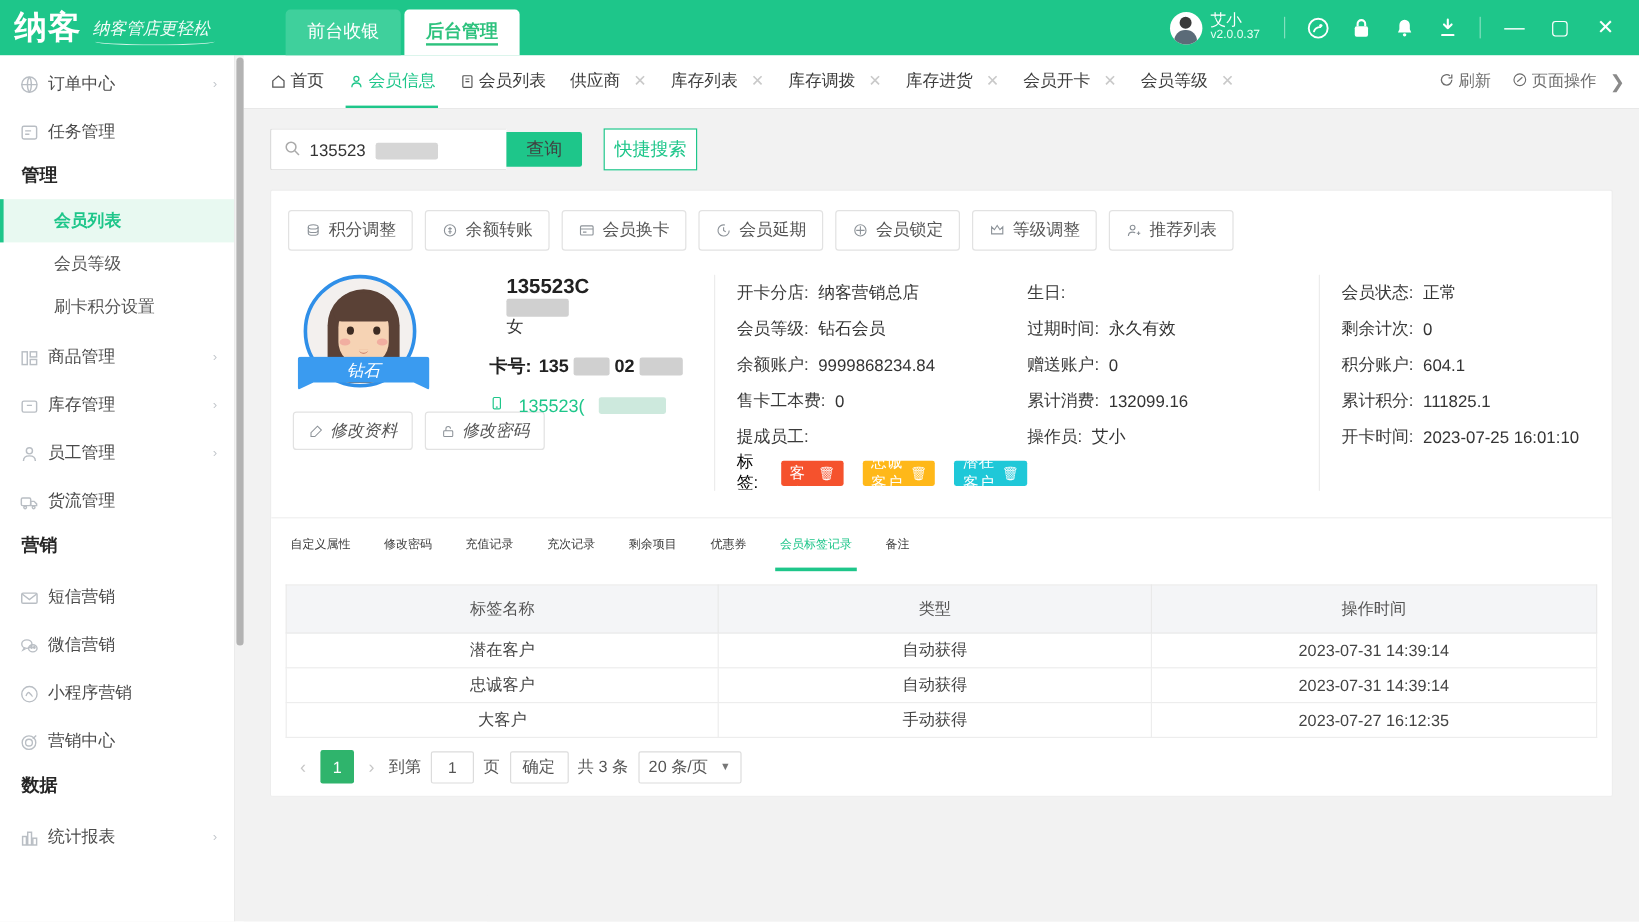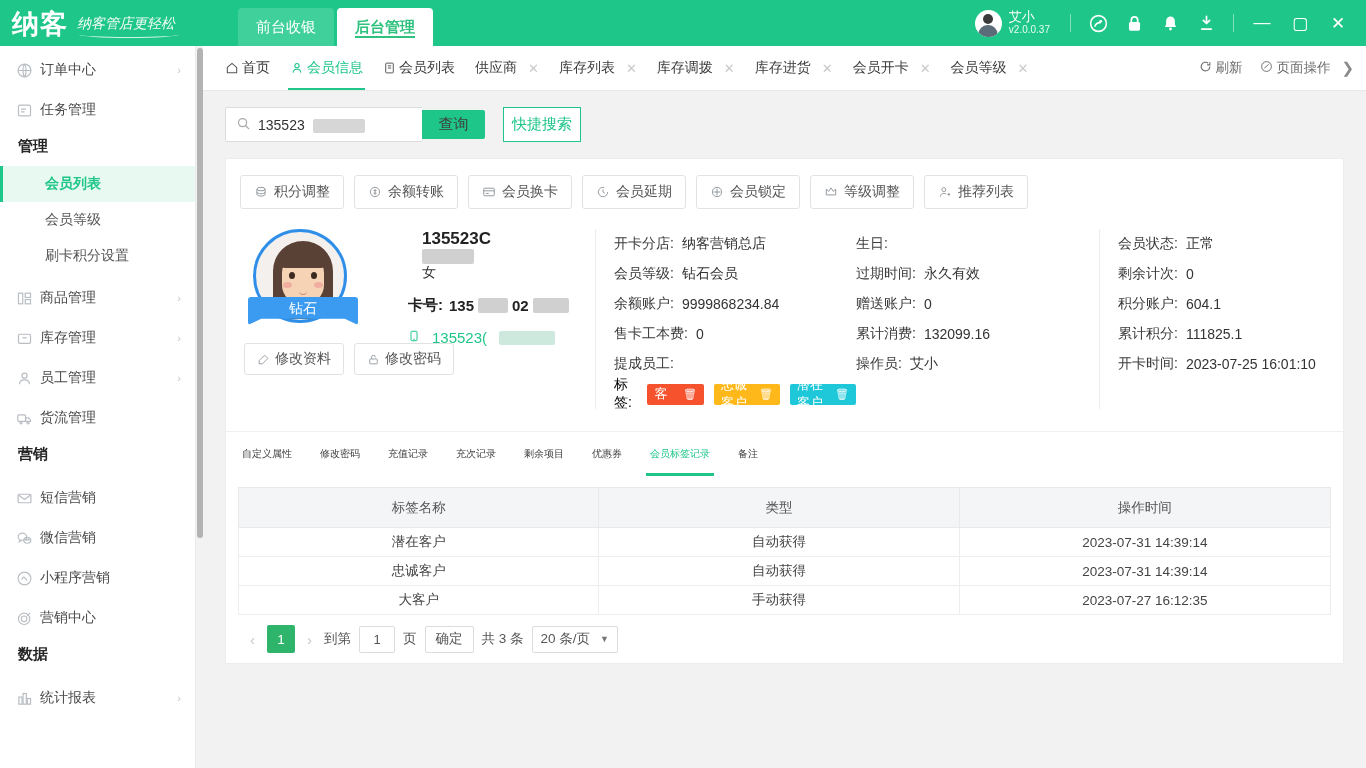--- a/index.html
+++ b/index.html
@@ -145,21 +145,21 @@
   .card-top { padding: 16px 14px 14px 14px; }
   .opbtns { display: flex; gap: 10px; flex-wrap: wrap; }
   .opbtn {
     height: 34px; border: 1px solid #e2e2e2; border-radius: 3px; background: #fff;
     display: flex; align-items: center; gap: 6px; padding: 0 13px; font-size: 14px;
     color: #555; cursor: pointer;
   }
   .opbtn .oico { color: #8d9399; display: flex; align-items: center; }
 
   .memrow { display: flex; margin-top: 20px; }
-  .memleft { width: 140px; flex: none; padding-left: 8px; }
+  .memleft { width: 140px; flex: none; padding-left: 8px; font-style: italic; }
   .av-wrap { width: 110px; height: 96px; position: relative; }
   .av-circle {
     width: 94px; height: 94px; border-radius: 50%; border: 3px solid #2f8fe8;
     background: #f3f0ee; overflow: hidden; position: relative; margin-left: 5px;
   }
   .hair-back { position:absolute; left:17px; top:9px; width:60px; height:78px; background:#5a4136; border-radius:30px 30px 16px 16px; }
   .face { position:absolute; left:26px; top:20px; width:42px; height:52px; background:#f6d3b4; border-radius:21px 21px 19px 19px; }
   .fringe { position:absolute; left:22px; top:12px; width:50px; height:24px; background:#5a4136; border-radius:25px 25px 10px 10px; }
   .eye { position:absolute; top:40px; width:6px; height:7px; background:#3d2b22; border-radius:50%; }
   .eye.l { left:33px; } .eye.r { left:55px; }
@@ -192,21 +192,21 @@
   .phone .rd { display:inline-block; width:56px; height:14px; background:#cde9dd; border-radius:2px; }
 
   .cols { display: flex; flex: 1; border-left: 1px solid #ececec; padding-left: 18px; }
   .col { flex: none; }
   .col.c1 { width: 242px; }
   .col.c2 { width: 222px; }
   .col.c3 { width: 230px; padding-left: 18px; border-left: 1px solid #ececec; margin-left: auto; }
   .fld { display: flex; font-size: 14px; color: #333; height: 30px; align-items: center; }
   .fld .k { color: #3a3a3a; }
   .fld .v { margin-left: 8px; color: #333; }
-  .tagrow { display: flex; align-items: center; height: 30px; gap: 10px; font-size: 14px; }
+  .tagrow { display: flex; align-items: center; height: 30px; gap: 16px; font-size: 14px; }
   .tag {
     display: inline-flex; align-items: center; gap: 5px; height: 21px; padding: 0 7px;
     border-radius: 2px; color: #fff; font-size: 13px; cursor: pointer;
   }
   .tag .tr { font-size: 11px; opacity: .95; }
 
   
   .subtabs {
     display: flex; align-items: center; height: 44px; background: #fff;
     border-top: 1px solid #efefef; padding-left: 16px; gap: 28px; margin-top: 8px;

